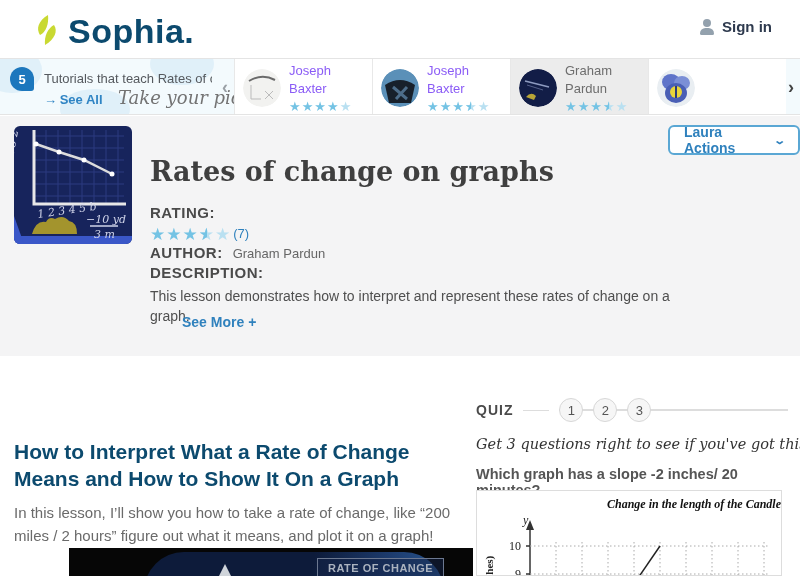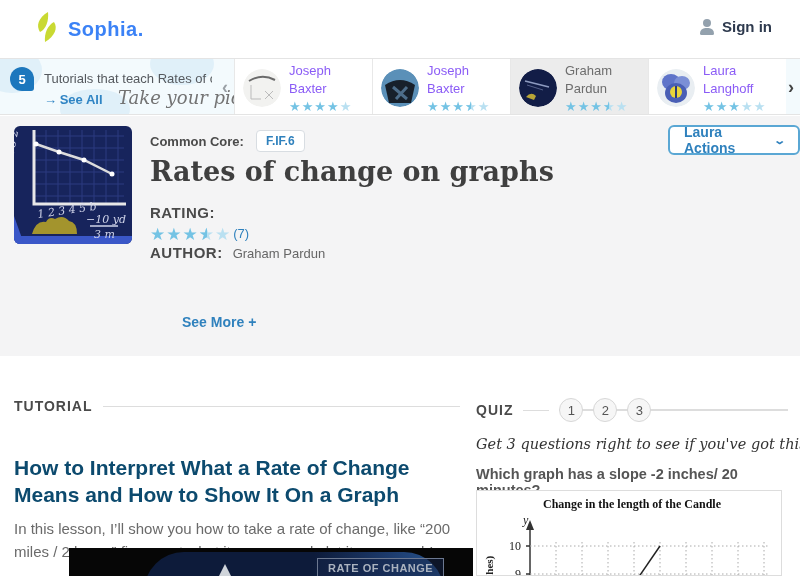--- a/index.html
+++ b/index.html
@@ -3,21 +3,21 @@
 <meta charset="utf-8">
 <style>
   * { margin:0; padding:0; box-sizing:border-box; }
   html,body { width:800px; height:576px; overflow:hidden; background:#fff;
     font-family:"Liberation Sans", sans-serif; }
   #stage { position:relative; width:800px; height:576px; background:#fff; }
 
   
   #topbar { position:absolute; left:0; top:0; width:800px; height:58px; background:#fff; }
   .brand { position:absolute; left:34px; top:12px; display:flex; align-items:center; cursor:pointer; }
-  .brand-name { font-size:20px; font-weight:bold; color:#3b82f6; letter-spacing:0.5px; }
+  .brand-name { font-size:34px; font-weight:bold; color:#0c4a6e; letter-spacing:0.5px; }
   .leaf { margin-right:8px; }
   .signin { position:absolute; right:28px; top:18px; display:flex; align-items:center; gap:7px;
     color:#2e3a4e; font-weight:bold; font-size:15px; cursor:pointer; }
   .person { width:16px; height:16px; position:relative; }
   .person:before { content:""; position:absolute; left:4px; top:0; width:8px; height:8px; border-radius:50%; background:#93a1ad; }
   .person:after { content:""; position:absolute; left:1px; top:9px; width:14px; height:7px; border-radius:7px 7px 2px 2px; background:#93a1ad; }
 
   
   #strip { position:absolute; left:0; top:58px; width:800px; height:57px; border-top:1px solid #e4e4e4; border-bottom:1px solid #e4e4e4; background:#f3fafd; overflow:hidden; }
   .blob { position:absolute; background:#cfe7f5; border-radius:50%; opacity:.55; }
@@ -90,22 +90,22 @@
   .steps-wrap { position:relative; display:flex; align-items:center; flex:1; height:24px; }
   .steps-line { position:absolute; left:0; right:0; top:11px; height:2px; background:#ddd; }
   .step { position:relative; width:24px; height:24px; border-radius:50%; background:#f6f6f6;
     border:1px solid #d7d7d7; color:#555; font-size:13px; display:flex; align-items:center;
     justify-content:center; margin-right:10px; cursor:pointer; }
   .quiz-tag { margin-top:14px; font-family:"DejaVu Serif", cursive; font-style:italic;
     font-size:14.5px; color:#333; white-space:nowrap; }
   .quiz-q { margin-top:14px; font-size:14.5px; font-weight:bold; color:#555; }
   .chart-box { position:absolute; left:476px; top:490px; width:306px; height:86px;
     background:#fff; border:1px solid #ddd; padding:6px 0 0 6px; cursor:pointer; overflow:hidden; }
-  .chart-title { text-align:center; font-family:"Liberation Serif", serif; font-weight:bold;
-    font-size:12px; color:#111; }
+  .chart-title { text-align:right; font-family:"Liberation Serif", serif; font-weight:bold;
+    font-size:12px; color:#111;font-style:italic; }
   .chart-svg text { font-family:"Liberation Serif", serif; fill:#222; }
 </style>
 </head>
 <body>
 
 <div id="stage">
 
   <div id="topbar">
     <div class="brand">
       <span class="leaf">
@@ -184,24 +184,20 @@
       <div class="card">
         <span class="avatar">
           <svg width="38" height="38" viewBox="0 0 38 38" xmlns="http://www.w3.org/2000/svg">
             <circle cx="19" cy="19" r="19" fill="#e9eef2"></circle>
             <ellipse cx="14" cy="13" rx="9" ry="8" fill="#5f74c9"></ellipse>
             <ellipse cx="25" cy="14" rx="8" ry="7" fill="#7b8fd6"></ellipse>
             <ellipse cx="19" cy="24" rx="11" ry="10" fill="#4a5fb5"></ellipse>
             <ellipse cx="19" cy="23" rx="6" ry="6" fill="#e8d43a"></ellipse>
             <path d="M19 17 L19 29" stroke="#2c3a7a" stroke-width="2"></path>
           </svg>
-        </span>
-        <span>
-          <span class="cname">Laura Langhoff</span>
-          <span class="stars"><span class="star-full">★</span><span class="star-full">★</span><span class="star-full">★</span><span class="star-empty">★</span><span class="star-empty">★</span></span>
         </span>
       </div>
     </div>
 
     <span class="chev" id="chev-right">›</span>
   </div>
 
   <div id="lesson">
     <div class="thumb">
       <svg width="118" height="118" viewBox="0 0 118 118" xmlns="http://www.w3.org/2000/svg">
@@ -222,54 +218,50 @@
           <text x="4" y="30" transform="rotate(-80 8 40)">5 4 3 2 1</text>
           <text x="72" y="97">−10 yd</text>
           <text x="80" y="112">3 m</text>
         </g>
         <path d="M76 100 H104" stroke="#cfd3e8" stroke-width="1.5"></path>
         <path d="M18 108 q4 -14 14 -12 q3 -6 9 -3 q8 -5 14 2 q8 1 8 13 Z" fill="#a3942d"></path>
         <path d="M0 90 L10 118 L0 118 Z" fill="#3a57c8"></path>
       </svg>
     </div>
 
-    <div class="cc-row">
-      <span class="cc-label">Common Core:</span>
-      <span class="cc-badge">F.IF.6</span>
-    </div>
 
     <h1 class="lesson-title">Rates of change on graphs</h1>
 
     <div class="rating-block">
       <div class="mini-label">RATING:</div>
       <div class="rating-line">
         <span class="stars"><span class="star-full">★</span><span class="star-full">★</span><span class="star-full">★</span><span class="star-half">★<i>★</i></span><span class="star-empty">★</span></span>
         <span class="rating-count">(7)</span>
       </div>
     </div>
 
     <div class="author-row">
       <span class="mini-label">AUTHOR:</span>
       <span class="author-name">Graham Pardun</span>
     </div>
 
+    <div class="desc-block">
+      <div class="mini-label">DESCRIPTION:</div>
+      <div class="desc-text">This lesson demonstrates how to interpret and represent these rates of change on a graph.</div>
+    </div>
 
     <div class="see-more">See More +</div>
 
     <div class="other-actions">
       <span>Laura Actions</span>
       <span class="caret">⌄</span>
     </div>
   </div>
 
   <div id="tutorial-col">
-    <div class="sec-head">
-      <span class="sec-label">TUTORIAL</span>
-      <span class="rule"></span>
-    </div>
     <h2 class="tut-h1">How to Interpret What a Rate of Change Means and How to Show It On a Graph</h2>
     <p class="tut-body">In this lesson, I’ll show you how to take a rate of change, like “200 miles / 2 hours” figure out what it means, and plot it on a graph!</p>
     <div class="video">
       <div class="video-inner"></div>
       <div class="video-arrow"></div>
       <div class="roc-box">RATE OF CHANGE</div>
     </div>
   </div>
 
   <div id="quiz-col">

